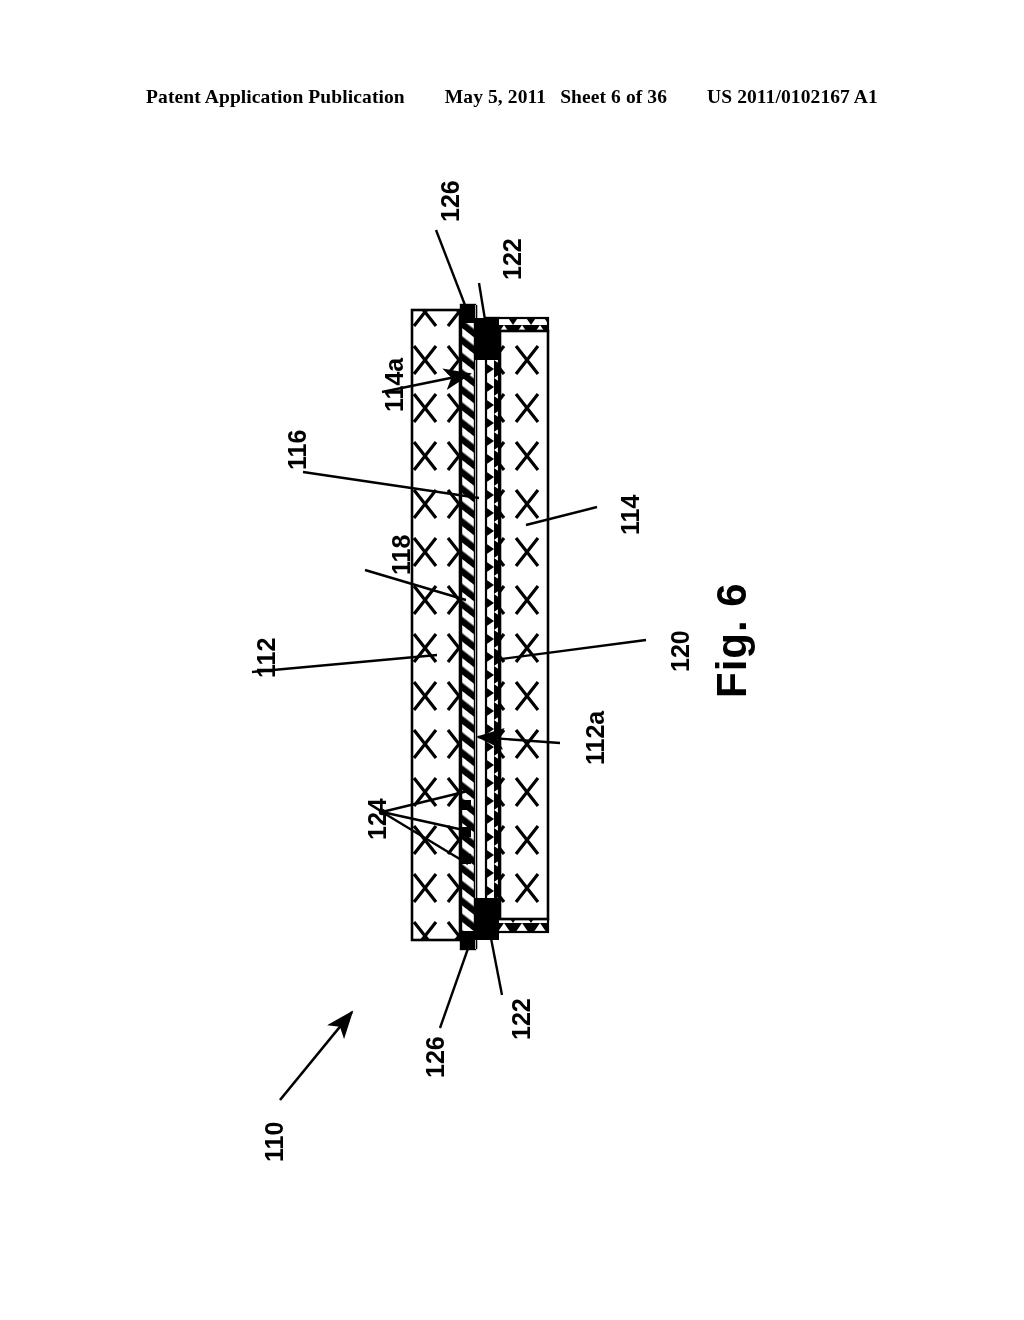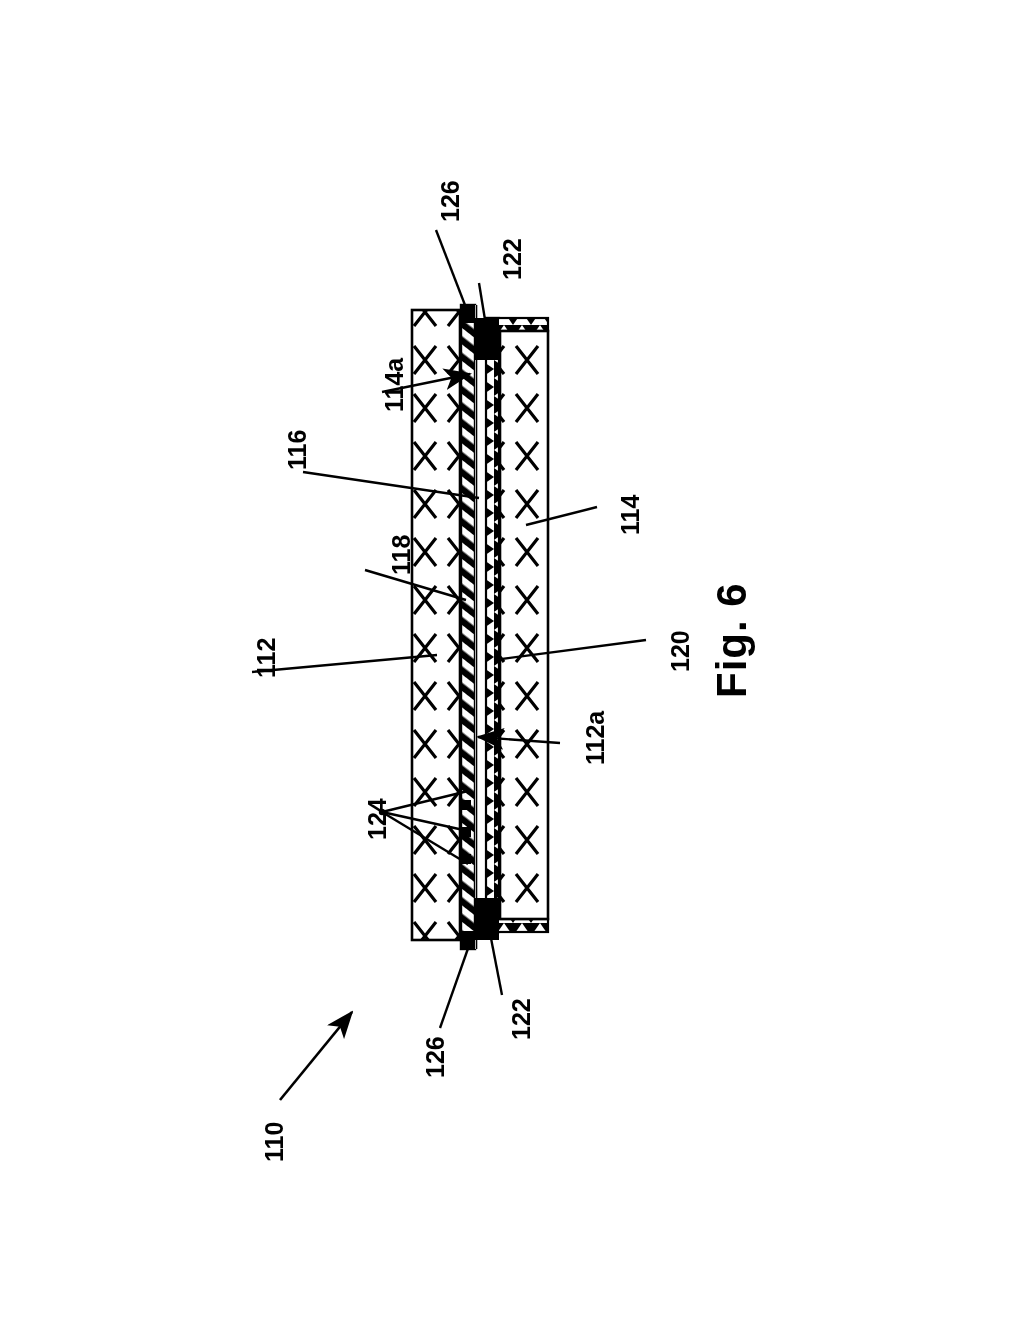--- a/index.html
+++ b/index.html
@@ -72,20 +72,29 @@
     transform: rotate(-90deg);
     white-space: nowrap;
     line-height: 1;
   }
 </style>
 </head>
 <body>
 
 <div id="page">
 
+  <div id="header">
+    <span class="hdr-item">Patent Application Publication</span>
+    <span class="gap-a"></span>
+    <span class="hdr-item">May 5, 2011</span>
+    <span class="gap-b"></span>
+    <span class="hdr-item">Sheet 6 of 36</span>
+    <span class="gap-c"></span>
+    <span class="hdr-item">US 2011/0102167 A1</span>
+  </div>
 
   <div id="figure">
     <svg width="1024" height="1320" viewBox="0 0 1024 1320" xmlns="http://www.w3.org/2000/svg">
       <defs>
 
         <pattern id="xhatch" width="34" height="48" patternUnits="userSpaceOnUse">
           <rect width="34" height="48" fill="#ffffff"></rect>
           <path d="M6 10 L28 38 M28 10 L6 38" stroke="#000" stroke-width="3.2" fill="none"></path>
         </pattern>
 

